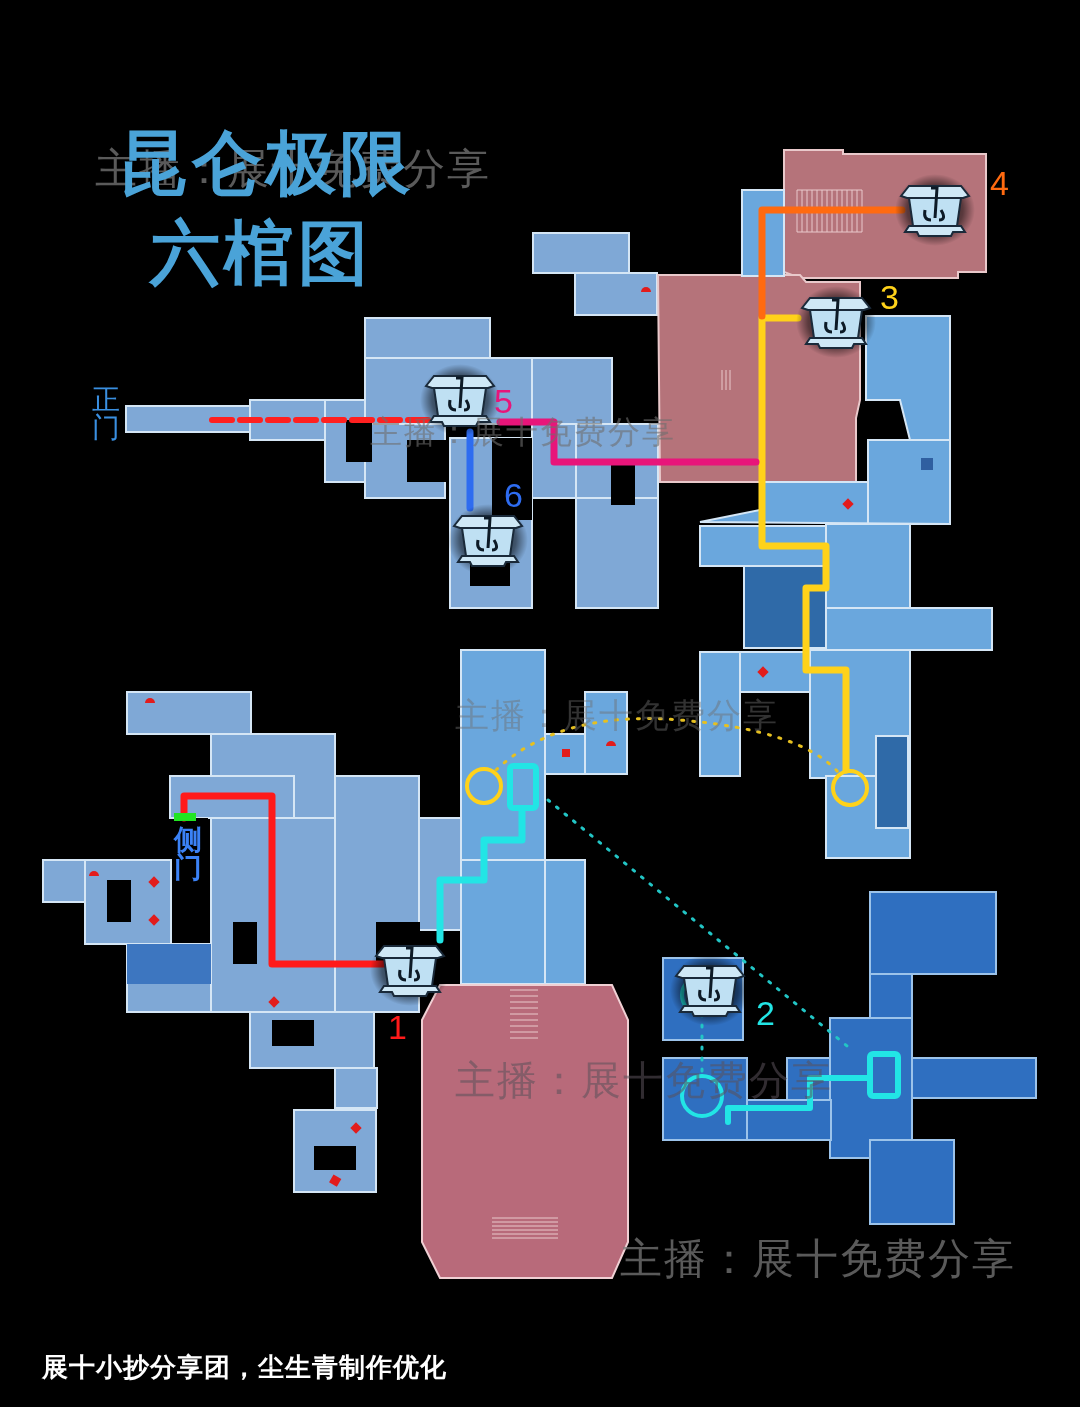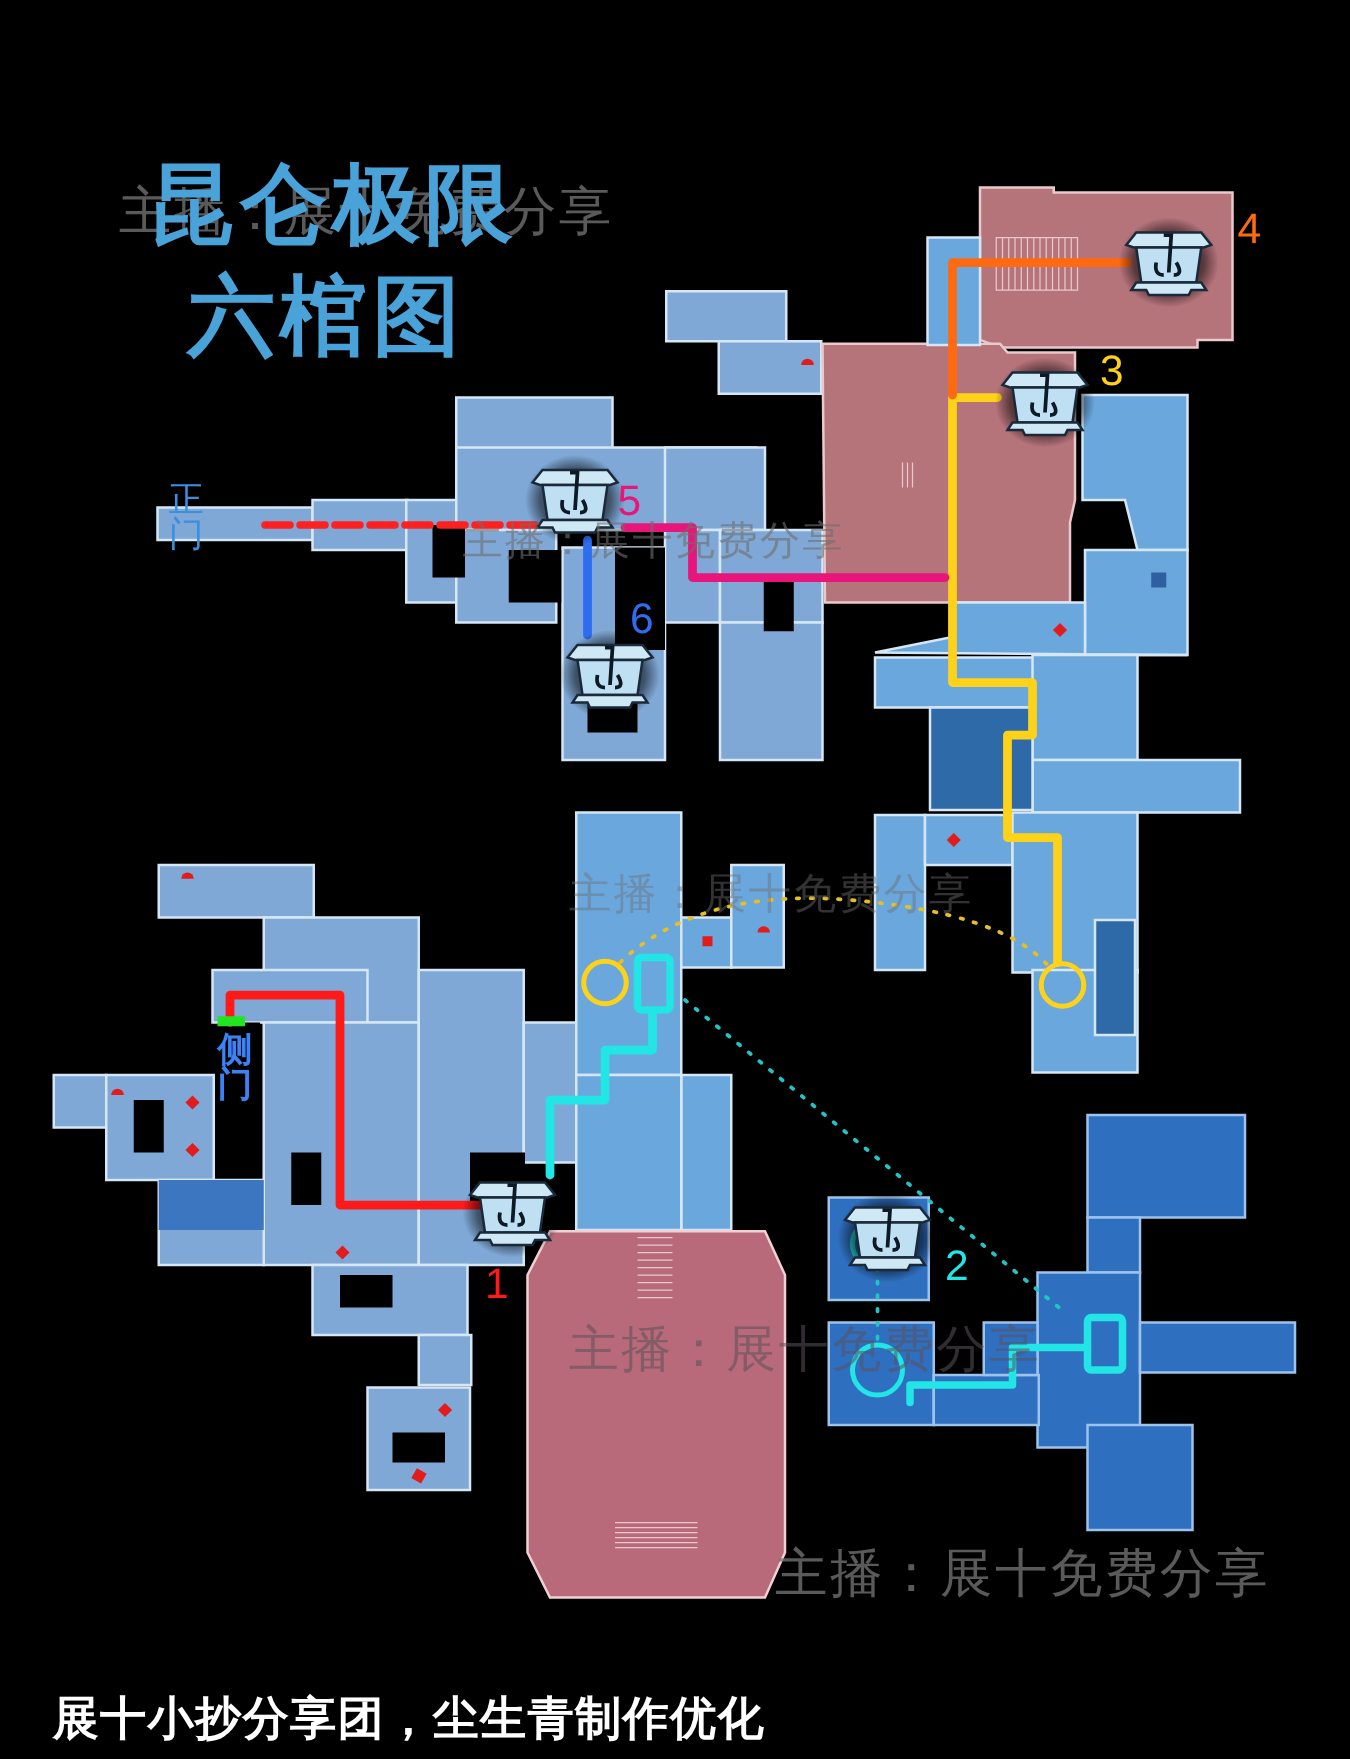--- a/index.html
+++ b/index.html
@@ -2,21 +2,21 @@
 <html><head>
 <meta charset="utf-8">
 <style>
   html,body{margin:0;padding:0;background:#000;}
   body{width:1080px;height:1407px;position:relative;overflow:hidden;font-family:"DejaVu Sans","Liberation Sans",sans-serif;}
   svg.map{position:absolute;left:0;top:0;}
   .title{position:absolute;color:#4aa3d8;font-weight:bold;font-size:70px;letter-spacing:4px;line-height:1;}
   .wm{position:absolute;color:rgba(120,120,120,0.75);font-weight:normal;font-size:42px;letter-spacing:2px;line-height:1;white-space:nowrap;}
   .lbl{position:absolute;font-weight:bold;line-height:1;}
   .num{position:absolute;font-size:34px;line-height:1;font-family:"Liberation Sans",sans-serif;}
-  .footer{position:absolute;left:42px;top:1350px;color:#fff;font-size:37px;font-weight:bold;letter-spacing:1px;}
+  .footer{position:absolute;left:42px;top:1350px;color:#fff;font-size:26px;font-weight:bold;letter-spacing:1px;}
 </style>
 </head>
 <body>
 
 <svg class="map" width="1080" height="1407" viewBox="0 0 1080 1407">
   <defs>
     <radialGradient id="chestGlow" cx="50%" cy="50%" r="50%">
       <stop offset="0%" stop-color="#000" stop-opacity="0.9"></stop>
       <stop offset="70%" stop-color="#000" stop-opacity="0.5"></stop>
       <stop offset="100%" stop-color="#000" stop-opacity="0"></stop>
@@ -190,21 +190,21 @@
 
 <div class="wm" style="left:95px;top:148px;">主播：展十免费分享</div>
 <div class="wm" style="left:370px;top:416px;font-size:32px;color:rgba(110,110,110,0.6);">主播：展十免费分享</div>
 <div class="wm" style="left:455px;top:698px;font-size:34px;color:rgba(110,110,110,0.45);">主播：展十免费分享</div>
 <div class="wm" style="left:455px;top:1060px;font-size:40px;color:rgba(90,80,90,0.55);">主播：展十免费分享</div>
 <div class="wm" style="left:620px;top:1238px;">主播：展十免费分享</div>
 
 <div class="title" style="left:118px;top:128px;">昆仑极限</div>
 <div class="title" style="left:150px;top:218px;">六棺图</div>
 
-<div class="lbl" style="left:92px;top:386px;width:30px;color:#3a8fe0;font-size:28px;font-weight:normal;word-break:break-all;margin-left:43px;">正门</div>
+<div class="lbl" style="left:92px;top:386px;width:30px;color:#3a8fe0;font-size:28px;font-weight:normal;word-break:break-all;">正门</div>
 <div class="lbl" style="left:174px;top:826px;width:30px;color:#3b82f6;font-size:28px;word-break:break-all;">侧门</div>
 
 <div class="num" style="left:388px;top:1010px;color:#ff1a1a;">1</div>
 <div class="num" style="left:756px;top:996px;color:#22e5e5;">2</div>
 <div class="num" style="left:880px;top:280px;color:#ffd21a;">3</div>
 <div class="num" style="left:990px;top:166px;color:#ff6a10;">4</div>
 <div class="num" style="left:494px;top:384px;color:#e8157a;">5</div>
 <div class="num" style="left:504px;top:478px;color:#2e6cf0;">6</div>
 
 <div class="footer">展十小抄分享团，尘生青制作优化</div>

